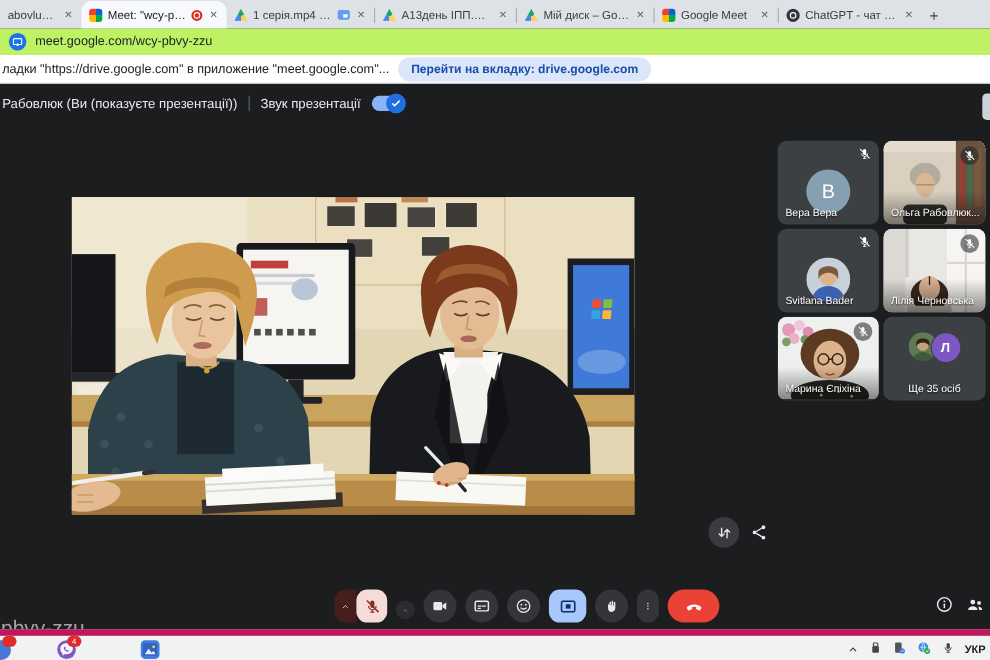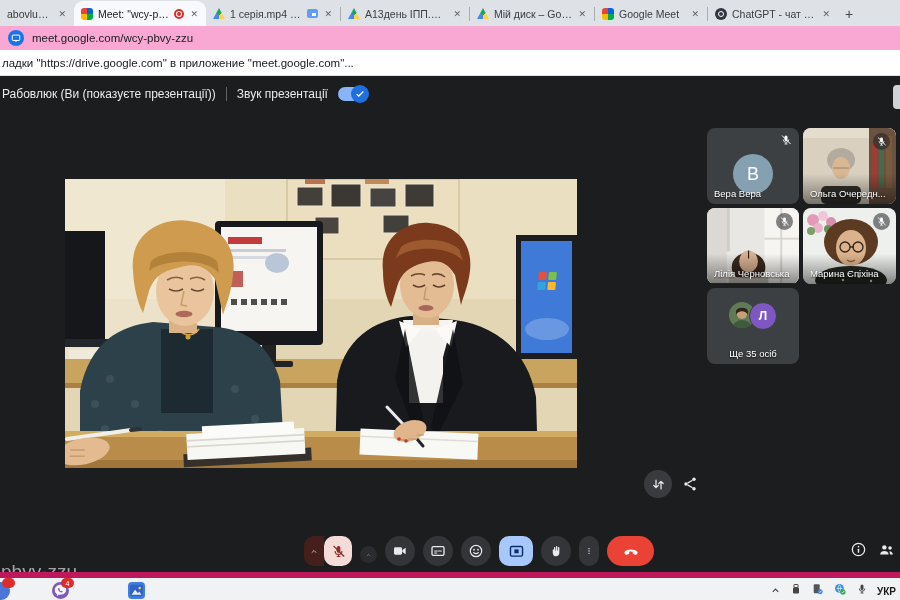--- a/index.html
+++ b/index.html
@@ -23,21 +23,21 @@
     clip-path:polygon(50% 0,100% 100%,0 100%);
     background:conic-gradient(from 180deg at 50% 62%,#4688f1 0 33%,#1fa463 0 66%,#ffd24d 0);}
   .icon-gpt{border-radius:50%;background:#343541;position:relative;}
   .icon-gpt:after{content:"";position:absolute;inset:3px;border:1.5px solid #fff;border-radius:50%;}
   .rec{width:10px;height:10px;border-radius:50%;border:2px solid #d93025;box-sizing:border-box;
     position:relative;flex:0 0 auto;}
   .rec:after{content:"";position:absolute;inset:1px;background:#d93025;border-radius:50%;}
   .mediachip{width:11px;height:9px;background:#5f9df7;border-radius:2px;position:relative;flex:0 0 auto;}
   .mediachip:after{content:"";position:absolute;right:2px;bottom:2px;width:4px;height:3px;background:#fff;}
 
-  .urlbar{position:absolute;left:0;top:26px;width:900px;height:24px;background:#f9a8d4;
+  .urlbar{position:absolute;left:0;top:26px;width:900px;height:24px;background:#bef264;
     display:flex;align-items:center;gap:8px;padding-left:8px;box-sizing:border-box;}
   .capture{width:16px;height:16px;border-radius:50%;background:#1a73e8;display:flex;align-items:center;justify-content:center;}
   .url{font-size:11.5px;color:#202124;}
 
   .notifbar{position:absolute;left:0;top:50px;width:900px;height:26px;background:#fff;
     border-bottom:1px solid #e3e3e3;display:flex;align-items:center;gap:8px;box-sizing:border-box;}
   .notif-text{font-size:11.5px;color:#202124;margin-left:2px;white-space:nowrap;}
   .btn-pri{border:none;background:#1a73e8;color:#fff;font-size:11px;font-weight:bold;
     padding:5px 14px;border-radius:12px;font-family:inherit;}
   .btn-sec{border:none;background:#dce6fb;color:#174ea6;font-size:11px;font-weight:bold;
@@ -160,20 +160,21 @@
       <svg width="10" height="10" viewBox="0 0 24 24">
           <rect x="3" y="5" width="18" height="13" rx="2" fill="none" stroke="#fff" stroke-width="2.4"></rect>
           <circle cx="12" cy="18.5" r="2.6" fill="#fff"></circle>
         </svg>
     </span>
     <span class="url">meet.google.com/wcy-pbvy-zzu</span>
   </div>
 
   <div class="notifbar">
     <span class="notif-text">ладки "https://drive.google.com" в приложение "meet.google.com"...</span>
+    <button class="btn-sec">Перейти на вкладку: drive.google.com</button>
   </div>
 
   <div class="meet">
 
     <div class="meet-top">
       <span>Рабовлюк (Ви (показуєте презентації))</span>
       <span class="vsep"></span>
       <span>Звук презентації</span>
       <span class="toggle">
         <span class="knob">
@@ -361,23 +362,43 @@
           <rect x="18" y="58" width="40" height="18" rx="5" fill="#32302c"></rect>
         </svg>
         <div class="shade"></div>
         <span class="mute circ">
           <svg width="11" height="11" viewBox="0 0 24 24">
               <path d="M12 3a3 3 0 0 1 3 3v5a3 3 0 0 1-6 0V6a3 3 0 0 1 3-3z" fill="#fff"></path>
               <path d="M6.5 11a5.5 5.5 0 0 0 11 0M12 16.5V20M9 20h6" stroke="#fff" stroke-width="1.6" fill="none"></path>
               <path d="M4 3 21 20" stroke="#fff" stroke-width="2"></path>
             </svg>
         </span>
-        <span class="pname">Ольга Очередн...</span>
-      </div>
-
+        <span class="pname">Ольга Рабовлюк...</span>
+      </div>
+
+      <div class="tile">
+        <div class="avwrap">
+            <div class="av">
+          <svg width="40" height="40" viewBox="0 0 40 40">
+                <rect width="40" height="40" fill="#c8d0da"></rect>
+                <ellipse cx="20" cy="40" rx="15" ry="14" fill="#3a62b0"></ellipse>
+                <ellipse cx="20" cy="17" rx="8" ry="9" fill="#ddb48e"></ellipse>
+                <path d="M11 14 C11 6 29 6 29 14 L29 20 C26 12 14 12 11 20 Z" fill="#7a5a3e"></path>
+              </svg>
+        </div>
+          </div>
+        <span class="mute">
+          <svg width="12" height="12" viewBox="0 0 24 24">
+              <path d="M12 3a3 3 0 0 1 3 3v5a3 3 0 0 1-6 0V6a3 3 0 0 1 3-3z" fill="#fff"></path>
+              <path d="M6.5 11a5.5 5.5 0 0 0 11 0M12 16.5V20M9 20h6" stroke="#fff" stroke-width="1.6" fill="none"></path>
+              <path d="M4 3 21 20" stroke="#fff" stroke-width="2"></path>
+            </svg>
+        </span>
+        <span class="pname">Svitlana Bader</span>
+      </div>
 
 
 
       <div class="tile">
         <svg class="vscene" viewBox="0 0 93 76" preserveAspectRatio="none">
           <rect width="93" height="76" fill="#e9e7e3"></rect>
           <rect x="58" y="0" width="35" height="76" fill="#f6f5f2"></rect>
           <rect x="74" y="0" width="2" height="76" fill="#d9d6cf"></rect>
             <rect x="58" y="30" width="35" height="2" fill="#d9d6cf"></rect>
           <rect x="0" y="0" width="20" height="76" fill="#dcd9d4"></rect>

